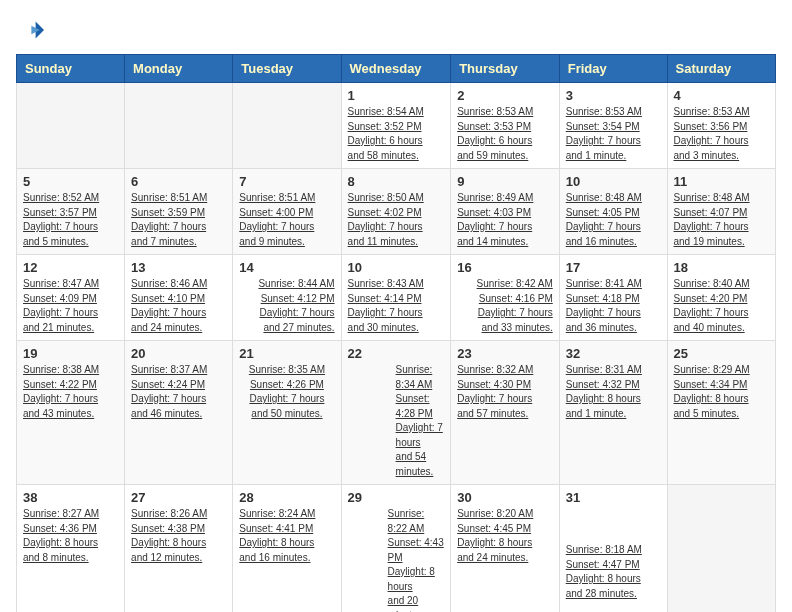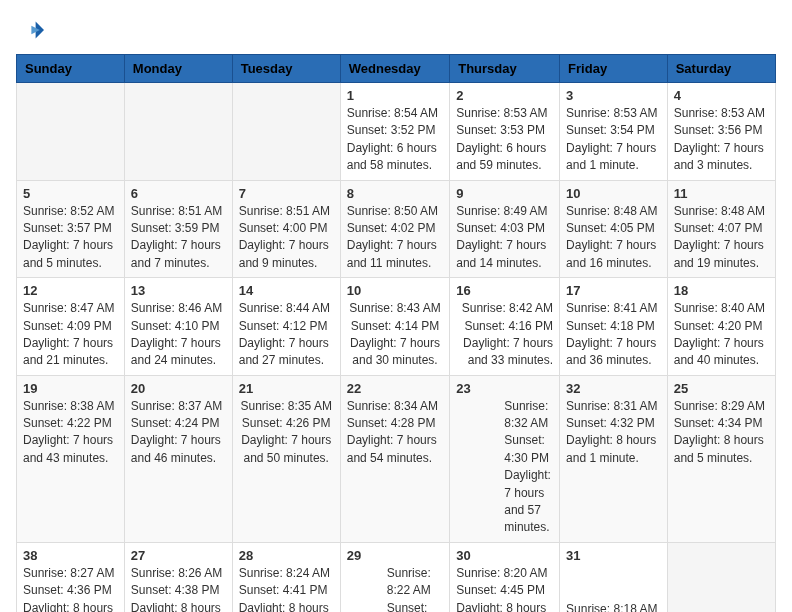--- a/index.html
+++ b/index.html
@@ -52,21 +52,21 @@
       font-size: 16px;
       color: #555;
     }
     .calendar {
       width: 100%;
       border-collapse: collapse;
       border: 1px solid #ccc;
     }
     .calendar th {
       background-color: #2a6db5;
-      color: #000000;
+      color: #fef9c3;
       text-align: left;
       padding: 6px 8px;
       font-size: 13px;
       border: 1px solid #1a5090;
     }
     .calendar td {
       vertical-align: top;
       padding: 5px 6px;
       border: 1px solid #ddd;
       width: 110px;
@@ -79,21 +79,22 @@
       background: #f9f9f9;
     }
     .day-number {
       font-size: 13px;
       font-weight: bold;
       margin-bottom: 2px;
       display: block;
     }
     .day-info {
       line-height: 1.45;
-      font-size: 12px;
+      font-size: 10px;
+      text-decoration: underline;
     }
     .empty-cell {
       background: #f5f5f5 !important;
     }
   </style>
 </head>
 <body>
 
 <div class="header-area">
   <div class="logo">
@@ -219,28 +220,28 @@
         </td>
         <td>
           <span class="day-number">13</span>
           <div class="day-info" style="white-space: pre-line;">Sunrise: 8:46 AM
 Sunset: 4:10 PM
 Daylight: 7 hours
 and 24 minutes.</div>
         </td>
         <td>
           <span class="day-number">14</span>
-          <div class="day-info" style="white-space: pre-line;">Sunrise: 8:44 AM
+          <div class="day-info" style="white-space: pre-line; text-align: right;">Sunrise: 8:44 AM
 Sunset: 4:12 PM
 Daylight: 7 hours
 and 27 minutes.</div>
         </td>
         <td>
           <span class="day-number">10</span>
-          <div class="day-info" style="white-space: pre-line; text-align: center;">Sunrise: 8:43 AM
+          <div class="day-info" style="white-space: pre-line;">Sunrise: 8:43 AM
 Sunset: 4:14 PM
 Daylight: 7 hours
 and 30 minutes.</div>
         </td>
         <td>
           <span class="day-number">16</span>
           <div class="day-info" style="white-space: pre-line; text-align: right;">Sunrise: 8:42 AM
 Sunset: 4:16 PM
 Daylight: 7 hours
 and 33 minutes.</div>
@@ -277,28 +278,28 @@
         </td>
         <td>
           <span class="day-number">21</span>
           <div class="day-info" style="white-space: pre-line; text-align: center;">Sunrise: 8:35 AM
 Sunset: 4:26 PM
 Daylight: 7 hours
 and 50 minutes.</div>
         </td>
         <td>
           <span class="day-number">22</span>
-          <div class="day-info" style="white-space: pre-line;">Sunrise: 8:34 AM
+          <div class="day-info" style="white-space: pre-line; margin-left: 48px;">Sunrise: 8:34 AM
 Sunset: 4:28 PM
 Daylight: 7 hours
 and 54 minutes.</div>
         </td>
         <td>
           <span class="day-number">23</span>
-          <div class="day-info" style="white-space: pre-line; margin-left: 48px;">Sunrise: 8:32 AM
+          <div class="day-info" style="white-space: pre-line;">Sunrise: 8:32 AM
 Sunset: 4:30 PM
 Daylight: 7 hours
 and 57 minutes.</div>
         </td>
         <td>
           <span class="day-number">32</span>
           <div class="day-info" style="white-space: pre-line;">Sunrise: 8:31 AM
 Sunset: 4:32 PM
 Daylight: 8 hours
 and 1 minute.</div>

